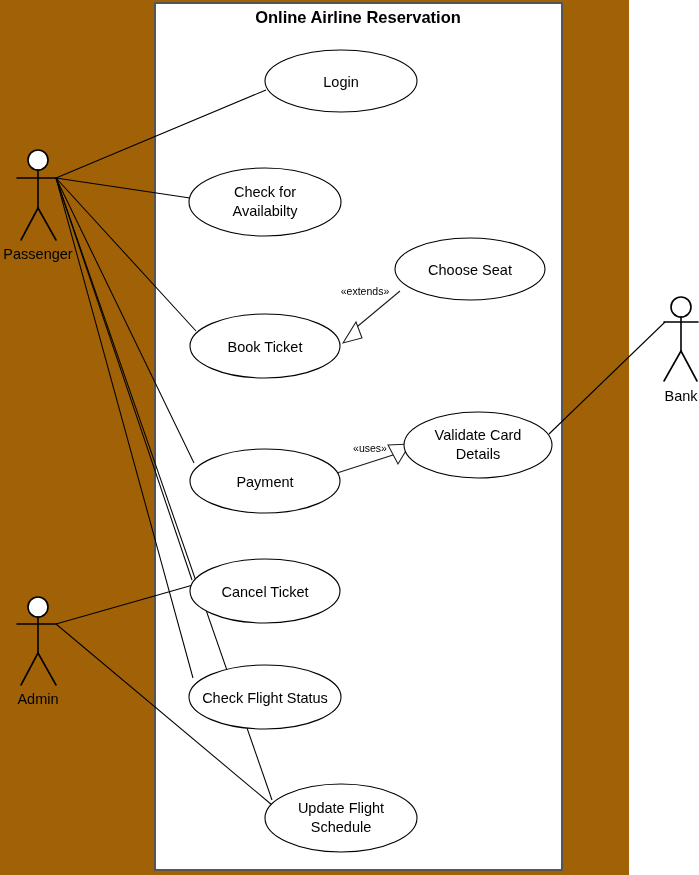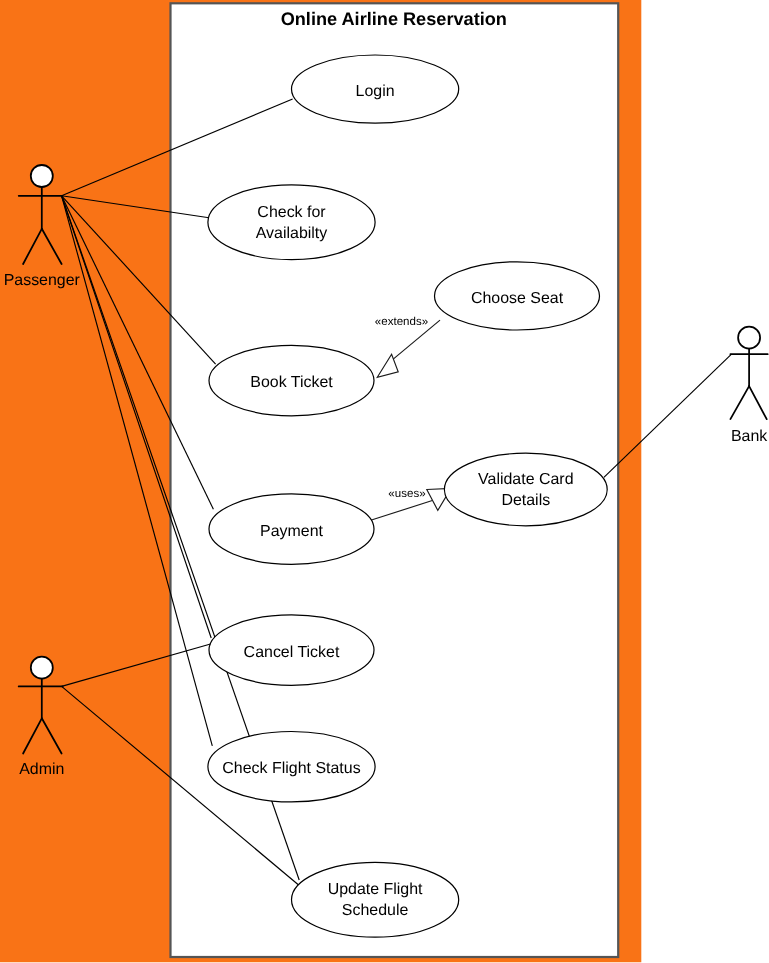--- a/index.html
+++ b/index.html
@@ -8,23 +8,23 @@
     background: #ffffff;
   }
   body {
     width: 699px;
     height: 875px;
     overflow: hidden;
     font-family: "Liberation Sans", sans-serif;
   }
   #diagram-root {
     position: relative;
-    width: 583px;
+    width: 629px;
     height: 875px;
-    background: #f97316;
+    background: #a16207;
   }
   #uml-svg {
     position: absolute;
     top: 0;
     left: 0;
     display: block;
   }
   .system-boundary {
     fill: #ffffff;
     stroke: #555555;

